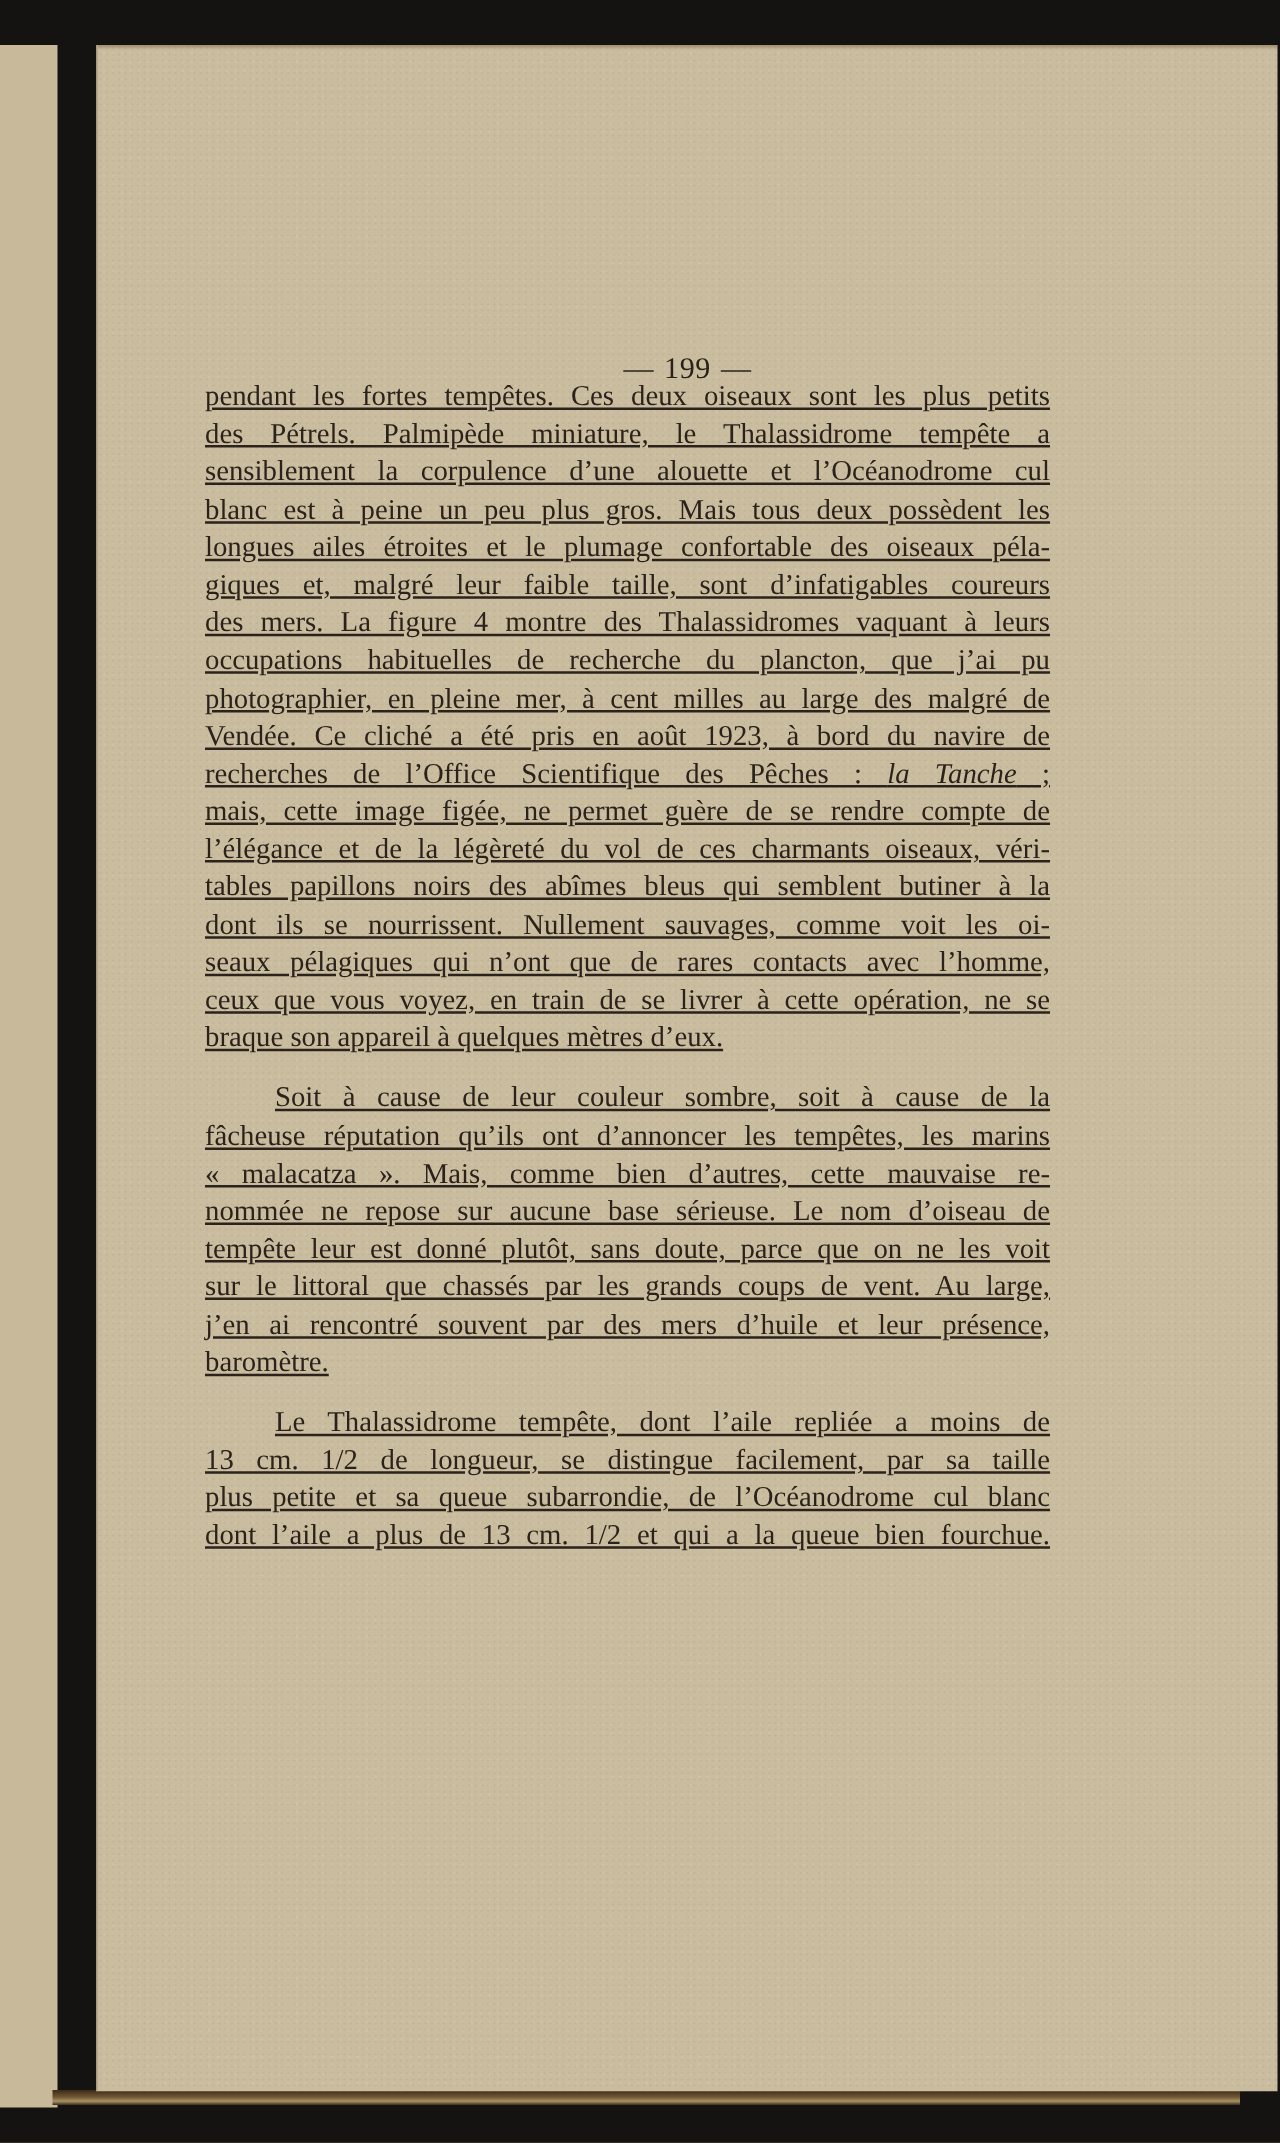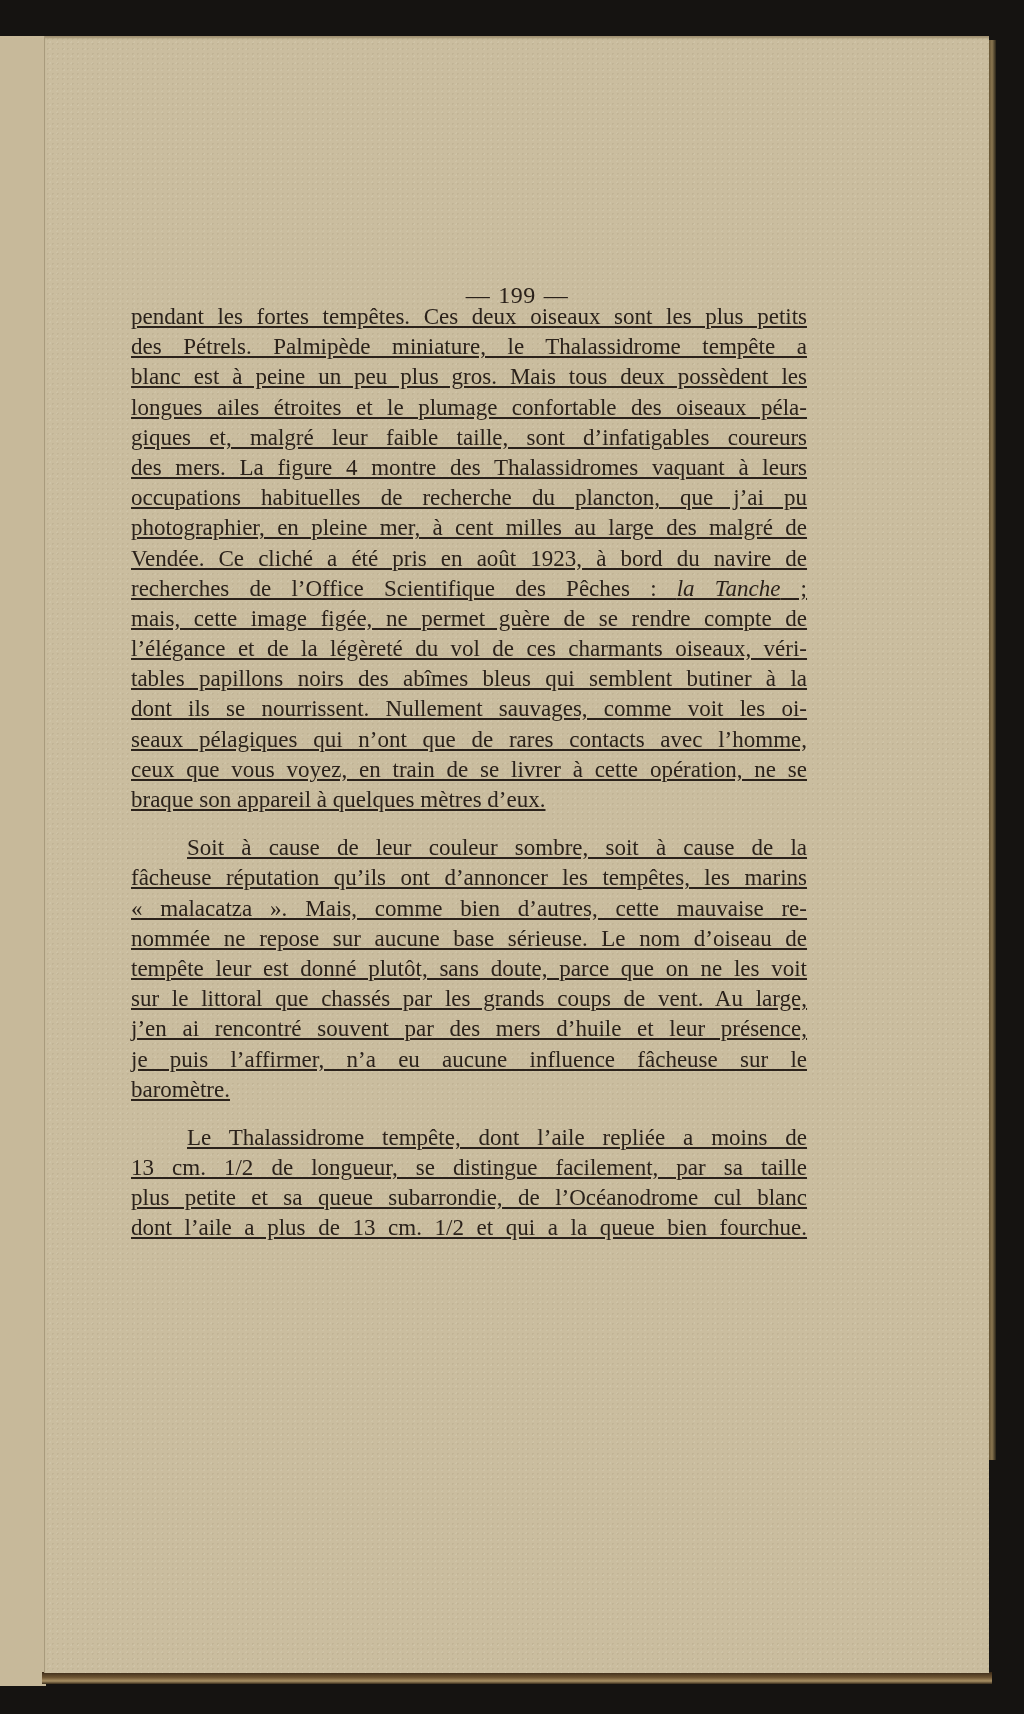--- a/index.html
+++ b/index.html
@@ -108,30 +108,31 @@
     }
   </style>
 </head>
 <body>
 
 <div class="scan-bg"></div>
 <div class="under-page"></div>
 <div class="right-edge"></div>
 <div class="bottom-edge"></div>
 
-<div class="page" style="background-color: rgb(202, 189, 159);">
+<div class="page" style="background-color: rgb(202, 189, 159); margin-left: 33px;">
   <div class="page-number">
     <span>—</span><span class="num">199</span><span>—</span>
   </div>
 
   <div class="text-block" style="color: rgb(43, 34, 27);">
 
     <div class="para">
       <span class="line">pendant les fortes tempêtes. Ces deux oiseaux sont les plus petits</span>
       <span class="line">des Pétrels. Palmipède miniature, le Thalassidrome tempête a</span>
+      <span class="line">sensiblement la corpulence d’une alouette et l’Océanodrome cul</span>
       <span class="line">blanc est à peine un peu plus gros. Mais tous deux possèdent les</span>
       <span class="line">longues ailes étroites et le plumage confortable des oiseaux péla-</span>
       <span class="line">giques et, malgré leur faible taille, sont d’infatigables coureurs</span>
       <span class="line">des mers. La figure 4 montre des Thalassidromes vaquant à leurs</span>
       <span class="line">occupations habituelles de recherche du plancton, que j’ai pu</span>
       <span class="line">photographier, en pleine mer, à cent milles au large des malgré de</span>
       <span class="line">Vendée. Ce cliché a été pris en août 1923, à bord du navire de</span>
       <span class="line"><span>recherches de l’Office Scientifique des Pêches : </span><span class="italic">la Tanche</span><span> ;</span></span>
       <span class="line">mais, cette image figée, ne permet guère de se rendre compte de</span>
       <span class="line">l’élégance et de la légèreté du vol de ces charmants oiseaux, véri-</span>
@@ -143,21 +144,20 @@
     </div>
 
     <div class="para">
       <span class="line indent">Soit à cause de leur couleur sombre, soit à cause de la</span>
       <span class="line">fâcheuse réputation qu’ils ont d’annoncer les tempêtes, les marins</span>
       <span class="line">« malacatza ». Mais, comme bien d’autres, cette mauvaise re-</span>
       <span class="line">nommée ne repose sur aucune base sérieuse. Le nom d’oiseau de</span>
       <span class="line">tempête leur est donné plutôt, sans doute, parce que on ne les voit</span>
       <span class="line">sur le littoral que chassés par les grands coups de vent. Au large,</span>
       <span class="line">j’en ai rencontré souvent par des mers d’huile et leur présence,</span>
-      <span class="line">je puis l’affirmer, n’a eu aucune influence fâcheuse sur le</span>
       <span class="line last">baromètre.</span>
     </div>
 
     <div class="para">
       <span class="line indent">Le Thalassidrome tempête, dont l’aile repliée a moins de</span>
       <span class="line">13 cm. 1/2 de longueur, se distingue facilement, par sa taille</span>
       <span class="line">plus petite et sa queue subarrondie, de l’Océanodrome cul blanc</span>
       <span class="line">dont l’aile a plus de 13 cm. 1/2 et qui a la queue bien fourchue.</span>
     </div>
   </div>

